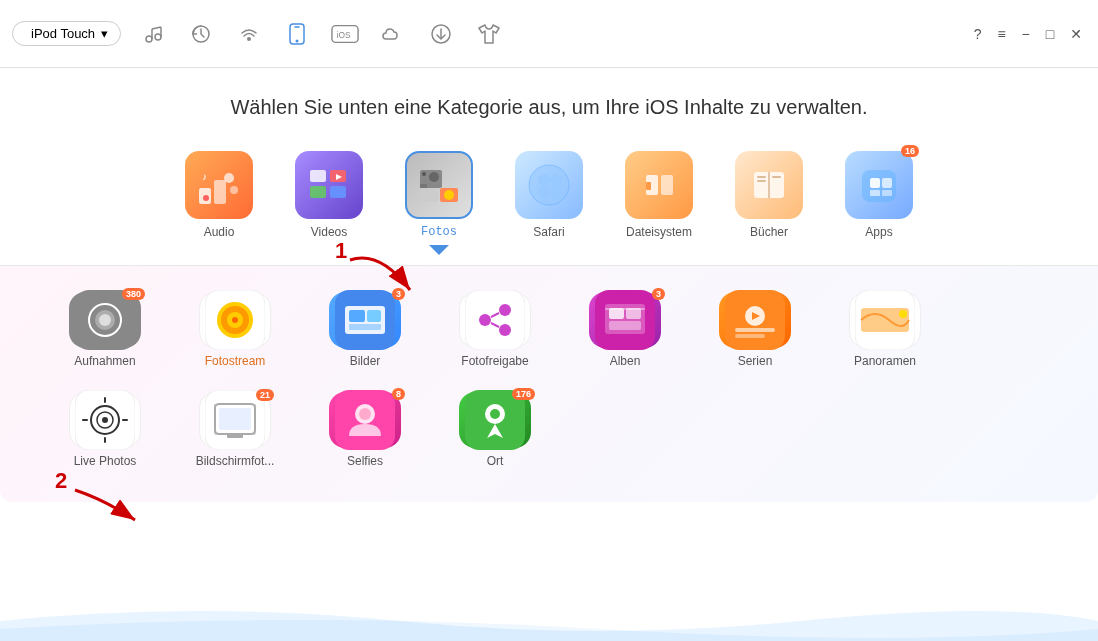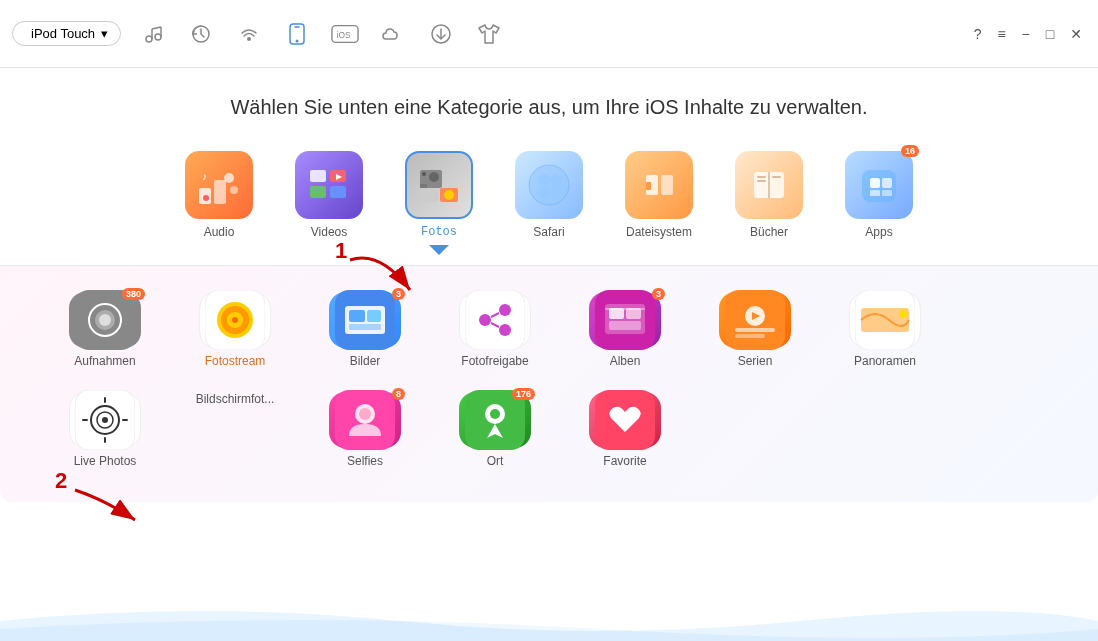--- a/index.html
+++ b/index.html
@@ -506,20 +506,32 @@
             <line x1="30" y1="8" x2="30" y2="12" stroke="#333" stroke-width="2" stroke-linecap="round"></line>
             <line x1="30" y1="48" x2="30" y2="52" stroke="#333" stroke-width="2" stroke-linecap="round"></line>
             <line x1="8" y1="30" x2="12" y2="30" stroke="#333" stroke-width="2" stroke-linecap="round"></line>
             <line x1="48" y1="30" x2="52" y2="30" stroke="#333" stroke-width="2" stroke-linecap="round"></line>
           </svg>
         </div>
         <span class="sub-label">Live Photos</span>
       </div>
 
       <div class="sub-item">
+        <div class="sub-icon bildschirmfot-icon" style="position:relative">
+          <svg width="60" height="60" viewBox="0 0 60 60">
+            <rect width="60" height="60" rx="14" fill="white" stroke="#eee" stroke-width="1"></rect>
+            <rect x="10" y="14" width="40" height="30" rx="4" stroke="#aaa" stroke-width="2" fill="none"></rect>
+            <rect x="14" y="18" width="32" height="22" rx="2" fill="#e8f0ff"></rect>
+            <line x1="10" y1="44" x2="50" y2="44" stroke="#aaa" stroke-width="1"></line>
+            <rect x="22" y="44" width="16" height="4" rx="1" fill="#aaa"></rect>
+            <line x1="10" y1="14" x2="10" y2="44" stroke="#aaa" stroke-width="1"></line>
+            <line x1="50" y1="14" x2="50" y2="44" stroke="#aaa" stroke-width="1"></line>
+          </svg>
+          <span style="position:absolute;top:-4px;right:-4px;background:#ff6b35;color:white;font-size:9px;border-radius:10px;padding:1px 4px;font-weight:bold">21</span>
+        </div>
         <span class="sub-label">Bildschirmfot...</span>
       </div>
 
       <div class="sub-item">
         <div class="sub-icon selfies-icon" style="position:relative">
           <svg width="60" height="60" viewBox="0 0 60 60">
             <rect width="60" height="60" rx="14" fill="#ff44aa"></rect>
             <circle cx="30" cy="24" r="10" fill="rgba(255,255,255,0.85)"></circle>
             <circle cx="30" cy="24" r="6" fill="#ffaacc"></circle>
             <path d="M14,46 Q14,34 30,34 Q46,34 46,46" fill="rgba(255,255,255,0.7)"></path>
@@ -535,29 +547,20 @@
             <rect width="60" height="60" rx="14" fill="#44bb44"></rect>
             <circle cx="30" cy="24" r="10" fill="white"></circle>
             <circle cx="30" cy="24" r="5" fill="#44bb44"></circle>
             <path d="M30,34 L22,48 L30,44 L38,48 Z" fill="white"></path>
           </svg>
           <span style="position:absolute;top:-4px;right:-4px;background:#ff6b35;color:white;font-size:9px;border-radius:10px;padding:1px 4px;font-weight:bold">176</span>
         </div>
         <span class="sub-label">Ort</span>
       </div>
 
-      <div class="sub-item">
-        <div class="sub-icon favorite-icon">
-          <svg width="60" height="60" viewBox="0 0 60 60">
-            <rect width="60" height="60" rx="14" fill="#ff4466"></rect>
-            <path d="M30,42 L16,28 Q12,22 18,18 Q24,14 30,22 Q36,14 42,18 Q48,22 44,28 Z" fill="white"></path>
-          </svg>
-        </div>
-        <span class="sub-label">Favorite</span>
-      </div>
 
     </div>
   </div>
 </div>
 
 <svg style="position:absolute;top:240px;left:330px;width:100px;height:80px;pointer-events:none;" viewBox="0 0 100 80">
   <defs>
     <marker id="arrowhead1" markerWidth="8" markerHeight="6" refX="8" refY="3" orient="auto">
       <polygon points="0 0, 8 3, 0 6" fill="#cc0000"></polygon>
     </marker>

